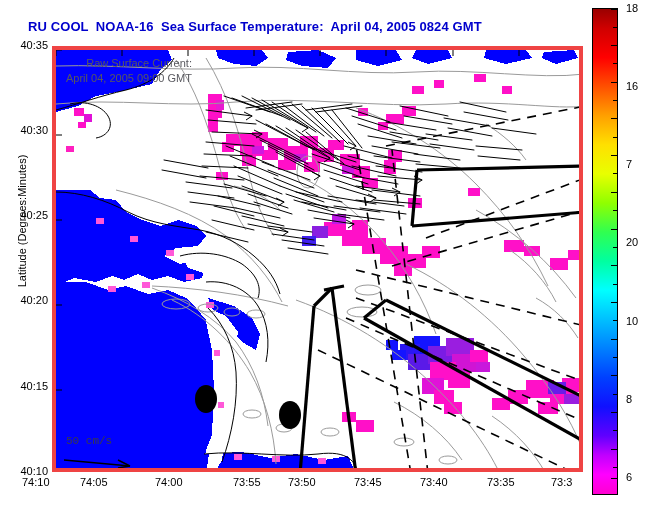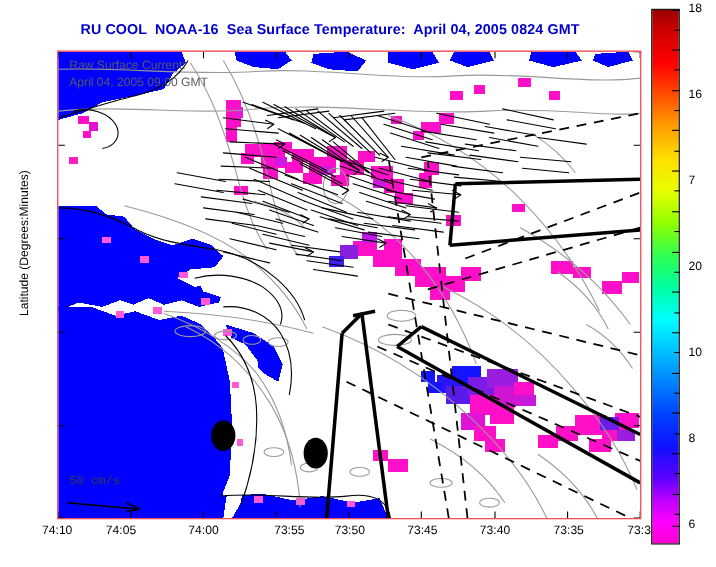--- a/index.html
+++ b/index.html
@@ -2,35 +2,35 @@
 <html><head>
 <meta charset="utf-8">
 <style>
   html,body{margin:0;padding:0;background:#fff;}
   body{width:651px;height:515px;position:relative;overflow:hidden;
        font-family:"Liberation Sans",sans-serif;}
 
   #fig{position:absolute;left:0;top:0;width:651px;height:515px;background:#fff;}
 
   
-  #title{position:absolute;left:0;top:19px;width:600px;text-align:center;
+  #title{position:absolute;left:0;top:19px;width:600px;text-align:left;
          font-size:13px;font-weight:bold;color:#0000CC;letter-spacing:.1px;
-         white-space:pre;}
+         white-space:pre;padding-left:28px;}
 
   
   #plot{position:absolute;left:52px;top:46px;width:531px;height:426px;
-        border:1px solid #ef4444;background:#f9a8d4;overflow:hidden;box-sizing:border-box;}
+        border:4px solid #ef4444;background:#fef9c3;overflow:hidden;box-sizing:border-box;text-align:right;}
   #canvasWrap{position:absolute;left:0;top:0;width:529px;height:424px;}
   #mapsvg{position:absolute;left:0;top:0;}
 
   
   .ytick{position:absolute;right:0;width:44px;text-align:right;
          font-size:11px;color:#000;transform:translateY(-7px);}
   #ylabels{position:absolute;left:0;top:0;width:48px;height:515px;}
-  .xtick{position:absolute;top:0;width:60px;text-align:center;
+  .xtick{position:absolute;top:0;width:60px;text-align:left;
          font-size:11px;color:#000;}
   #xlabels{position:absolute;left:0;top:476px;width:651px;height:20px;}
 
   #ylabel{position:absolute;left:-78px;top:215px;width:200px;text-align:center;
           font-size:11px;color:#000;transform:rotate(-90deg);}
   #xlabel{position:absolute;left:52px;top:492px;width:531px;text-align:center;
           font-size:11px;color:#000;}
 
   
   #cbar{position:absolute;left:592px;top:8px;width:26px;height:487px;
@@ -51,20 +51,28 @@
          line-height:15px;white-space:pre;}
   #scaletxt{position:absolute;left:10px;top:385px;font-size:11px;color:#3a3a4a;font-family:Liberation Mono, monospace;}
 </style>
 </head>
 <body>
 
 <div id="fig">
 
   <div id="title">RU COOL  NOAA-16  Sea Surface Temperature:  April 04, 2005 0824 GMT</div>
 
+  <div id="ylabels">
+    <div class="ytick" style="top:46px">40:35</div>
+    <div class="ytick" style="top:131px">40:30</div>
+    <div class="ytick" style="top:216px">40:25</div>
+    <div class="ytick" style="top:301px">40:20</div>
+    <div class="ytick" style="top:387px">40:15</div>
+    <div class="ytick" style="top:472px">40:10</div>
+  </div>
   <div id="ylabel">Latitude (Degrees:Minutes)</div>
 
   <div id="xlabels">
     <div class="xtick" style="left:22px">74:10</div>
     <div class="xtick" style="left:80px">74:05</div>
     <div class="xtick" style="left:155px">74:00</div>
     <div class="xtick" style="left:233px">73:55</div>
     <div class="xtick" style="left:288px">73:50</div>
     <div class="xtick" style="left:354px">73:45</div>
     <div class="xtick" style="left:420px">73:40</div>

